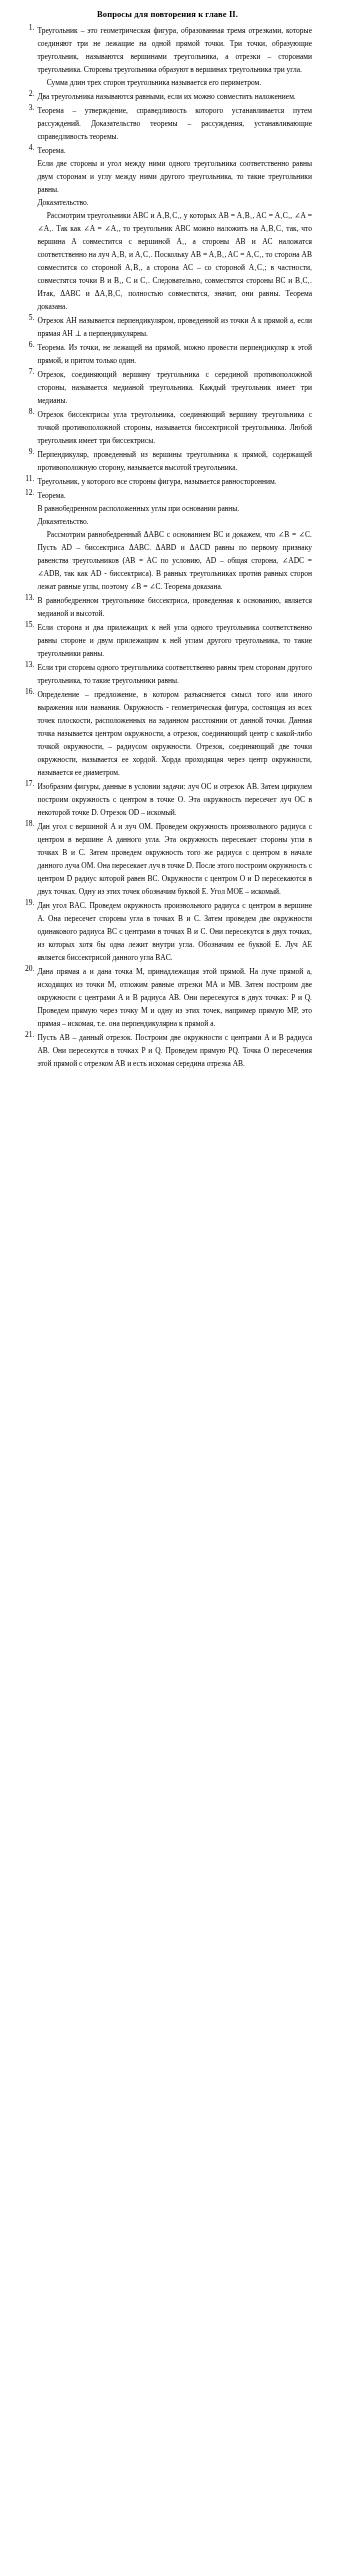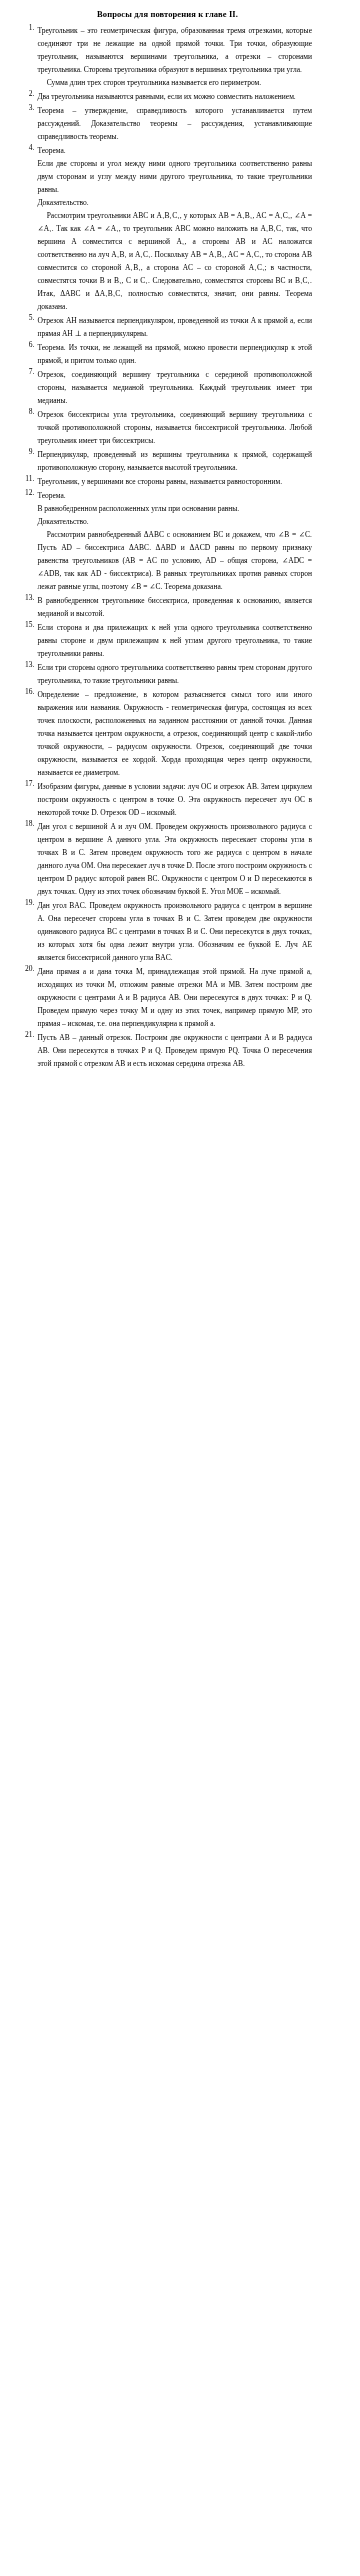--- a/index.html
+++ b/index.html
@@ -130,21 +130,21 @@
       <div class="qa-num">9.</div>
       <div class="qa-body">
         <p class="first">Перпендикуляр, проведенный из вершины треугольника к прямой, содержащей противоположную сторону, называется высотой треугольника.</p>
       </div>
     </li>
 
 
     <li class="qa-item">
       <div class="qa-num">11.</div>
       <div class="qa-body">
-        <p class="first">Треугольник, у вершинами все стороны равны, называется равносторонним.</p>
+        <p class="first">Треугольник, у которого все стороны фигура, называется равносторонним.</p>
       </div>
     </li>
 
     <li class="qa-item">
       <div class="qa-num">12.</div>
       <div class="qa-body">
         <p class="first">Теорема.</p>
         <p class="first">В равнобедренном расположенных углы при основании равны.</p>
         <p class="first">Доказательство.</p>
         <p>Рассмотрим равнобедренный ΔABC с основанием BC и докажем, что ∠B = ∠C. Пусть AD – биссектриса ΔABC. ΔABD и ΔACD равны по первому признаку равенства треугольников (AB = AC по условию, AD – общая сторона, ∠ADC = ∠ADB, так как AD - биссектриса). В равных треугольниках против равных сторон лежат равные углы, поэтому ∠B = ∠C. Теорема доказана.</p>

